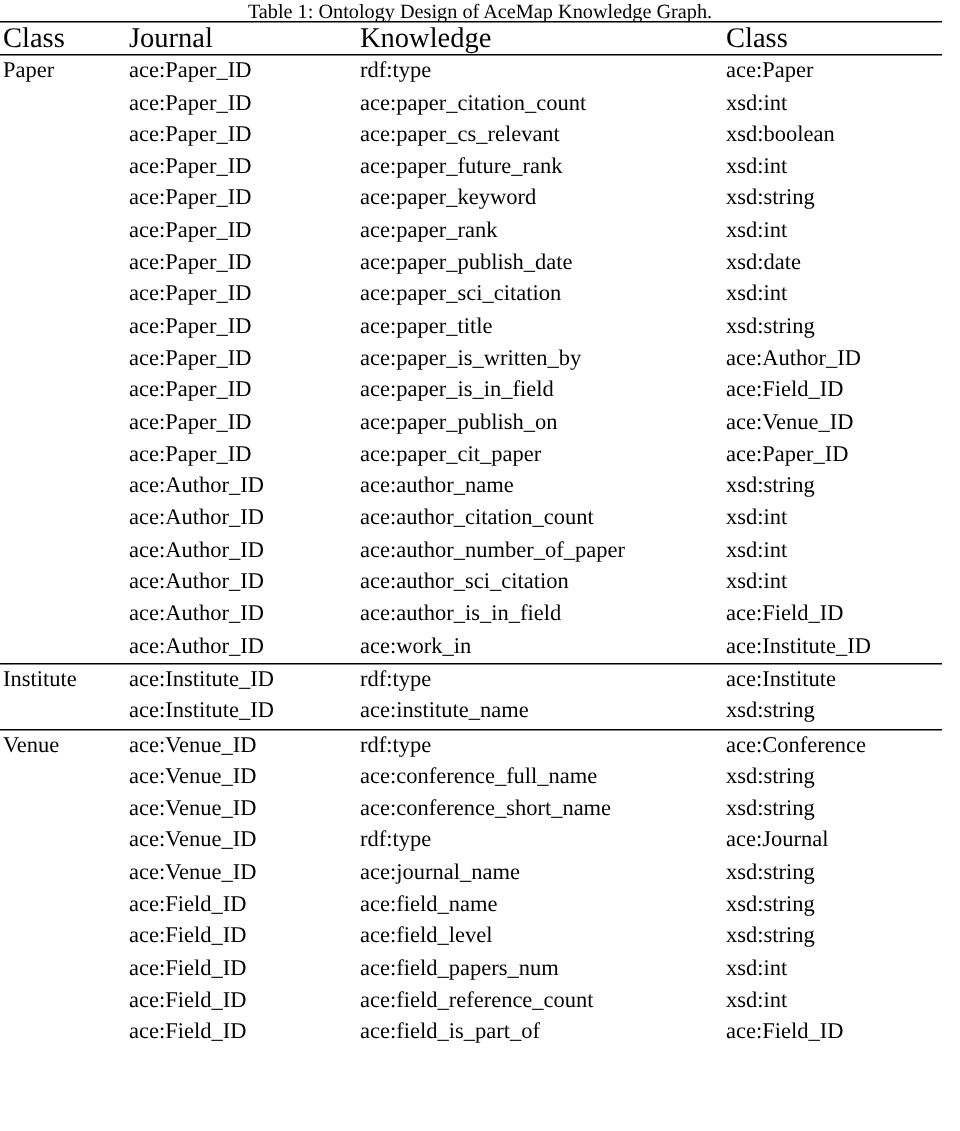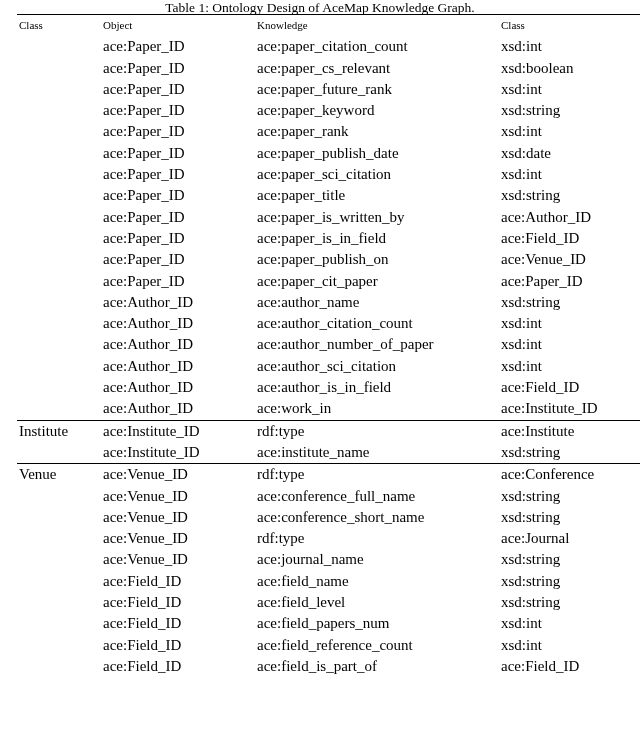--- a/index.html
+++ b/index.html
@@ -12,21 +12,21 @@
     height: 754px;
     font-family: "Liberation Serif", serif;
     color: #000000;
     overflow: hidden;
   }
   .page {
     position: relative;
     width: 640px;
     height: 754px;
     box-sizing: border-box;
-    padding: 0 17px;
+    padding: 0 0;
   }
   .caption {
     text-align: center;
     font-size: 13.5px;
     line-height: 16px;
     margin: 0;
     padding-top: 0px;
     height: 14px;
     overflow: hidden;
     white-space: nowrap;
@@ -41,21 +41,21 @@
     padding: 0 0 0 2px;
     vertical-align: baseline;
     text-align: left;
     font-weight: normal;
     line-height: 21.3px;
     white-space: nowrap;
     overflow: hidden;
   }
   thead th {
     font-weight: bold;
-    font-size: 11px;
+    font-size: 19px;
   }
   .rule-top td, .rule-top th { border-top: 1.3px solid #000; }
   .rule-thick-top th { border-top: 1.6px solid #000; }
   col.c-class { width: 84px; }
   col.c-subject { width: 154px; }
   col.c-predicate { width: 244px; }
   col.c-object { width: 146px; }
   .hdr-row th { padding-bottom: 1px; }
   .sec-first td { padding-top: 1px; }
 </style>
@@ -69,26 +69,32 @@
   <table class="onto">
     <colgroup>
       <col class="c-class">
       <col class="c-subject">
       <col class="c-predicate">
       <col class="c-object">
     </colgroup>
     <thead>
       <tr class="hdr-row rule-thick-top">
         <th>Class</th>
-        <th>Object</th>
+        <th>Journal</th>
         <th>Knowledge</th>
         <th>Class</th>
       </tr>
     </thead>
     <tbody id="table-body">
+        <tr class="rule-top sec-first">
+          <td>Paper</td>
+          <td>ace:Paper_ID</td>
+          <td>rdf:type</td>
+          <td>ace:Paper</td>
+        </tr>
         <tr>
           <td></td>
           <td>ace:Paper_ID</td>
           <td>ace:paper_citation_count</td>
           <td>xsd:int</td>
         </tr>
         <tr>
           <td></td>
           <td>ace:Paper_ID</td>
           <td>ace:paper_cs_relevant</td>

